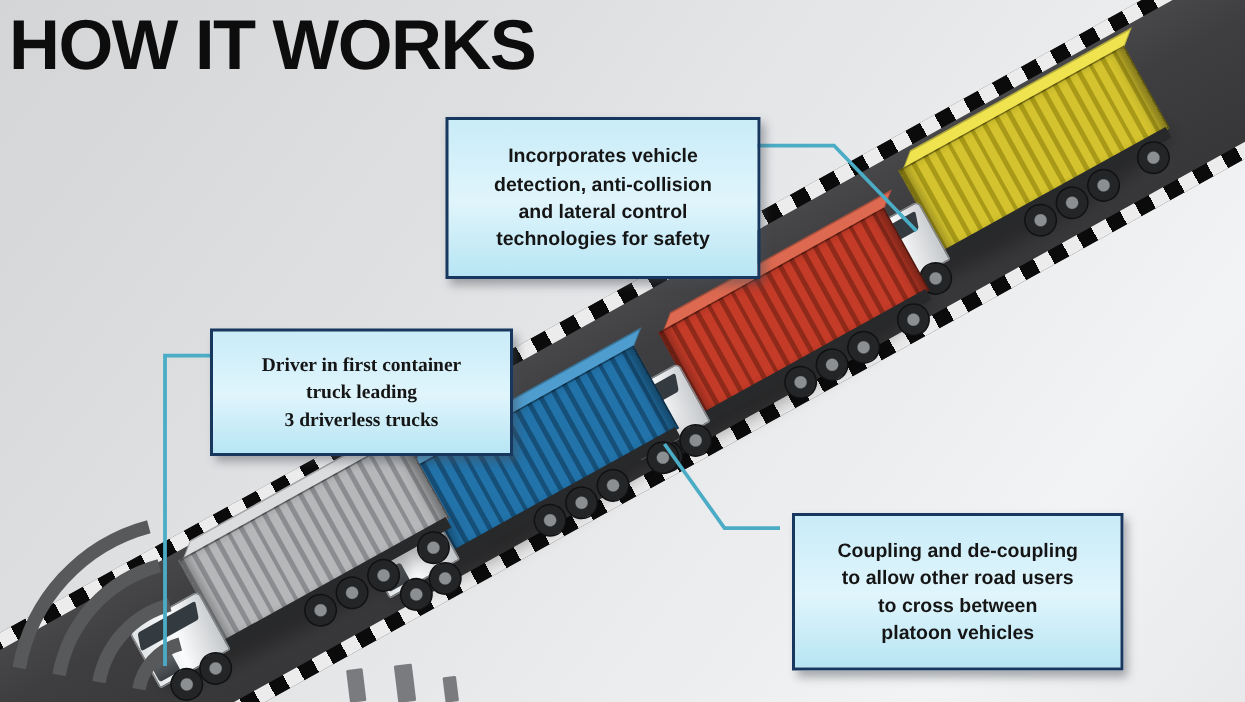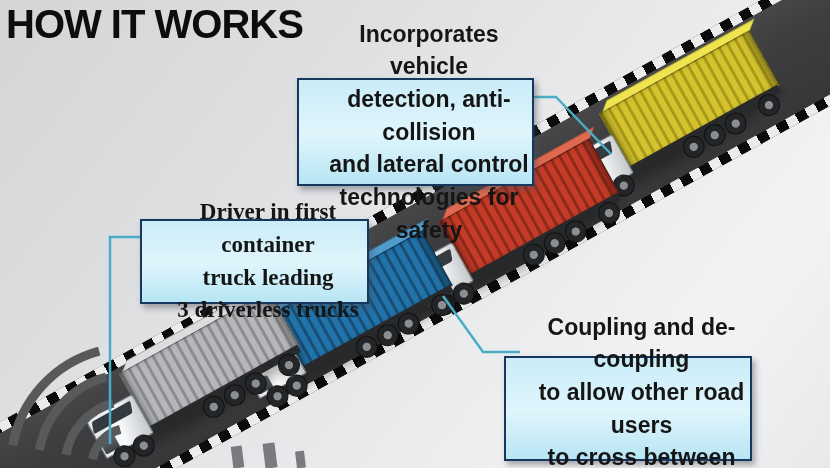--- a/index.html
+++ b/index.html
@@ -45,34 +45,33 @@
   .wheel{position:absolute;top:73px;width:20px;height:20px;border-radius:50%;
     background:radial-gradient(circle,#8b8f92 0 26%,#232527 32% 100%);border:1px solid #101113;}
   .w1{left:8px}.w2{left:30px}.w3{left:110px}.w4{left:134px}.w5{left:158px}.w6{left:196px}
   
   #overlay{position:absolute;left:0;top:0;width:830px;height:468px;pointer-events:none;}
   
   .refl{position:absolute;background:#797b7e;transform:rotate(-7deg);border-radius:1px;}
   
   .callout{
     position:absolute;display:flex;align-items:center;justify-content:center;
-    text-align:center;font-weight:bold;font-size:23px;line-height:1.42;color:#151515;
+    text-align:center;font-weight:bold;font-size:13px;line-height:1.42;color:#151515;
     white-space:pre-line;
     border:2.5px solid var(--callout-border,#17375e);
     background:linear-gradient(180deg,var(--callout-fill-top,#c9ecf8) 0%,#e0f5fc 52%,var(--callout-fill-bottom,#b7e5f4) 100%);
     box-shadow:3px 4px 6px rgba(70,75,85,.45);
-    padding-left:27px;
   }
   .callout-safety{left:297px;top:78px;width:206px;height:104px;}
   .callout-driver{left:140px;top:219px;width:198px;height:81px;font-family:Liberation Serif, serif;}
-  .callout-coupling{left:504px;top:342px;width:217px;height:101px;margin-top:14px;}
+  .callout-coupling{left:528px;top:342px;width:217px;height:101px;}
   
   .title{
     position:absolute;left:6px;top:2px;margin:0;
-    font-size:40px;font-weight:bold;letter-spacing:-1px;color:var(--title-color,#0d0d0d);
+    font-size:47px;font-weight:bold;letter-spacing:-1px;color:var(--title-color,#0d0d0d);
   }
 </style>
 </head>
 <body>
 
 <div class="stage">
 
   <div class="road"></div>
 
   <div id="truck-layer">

